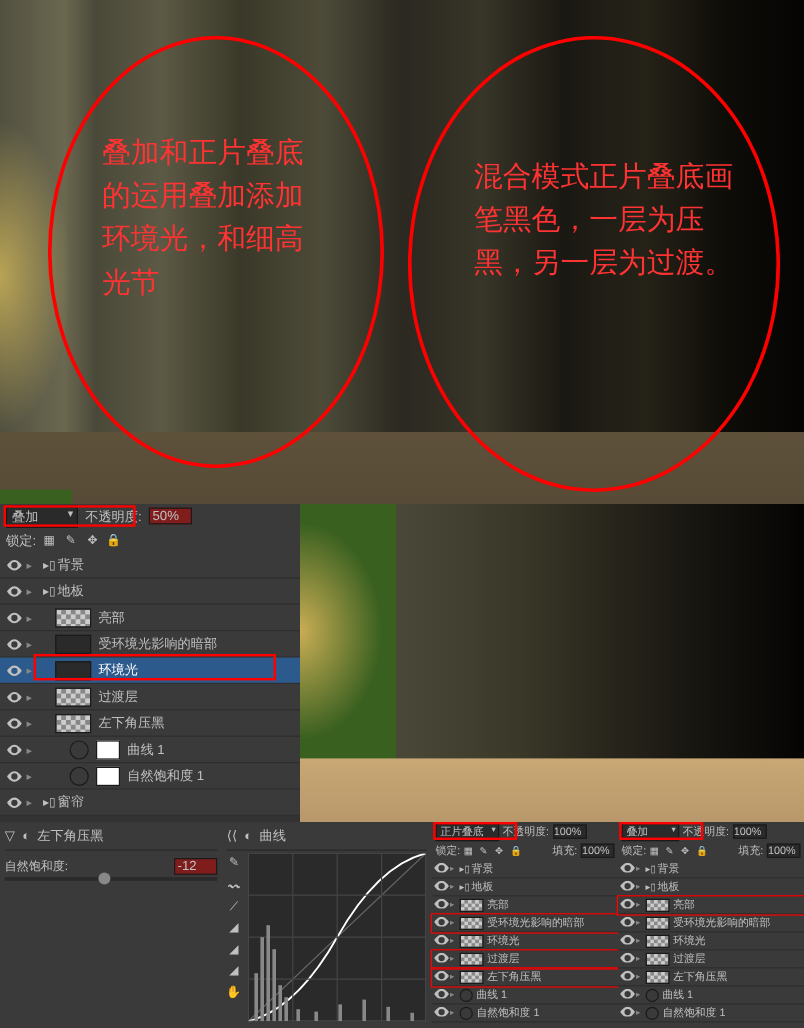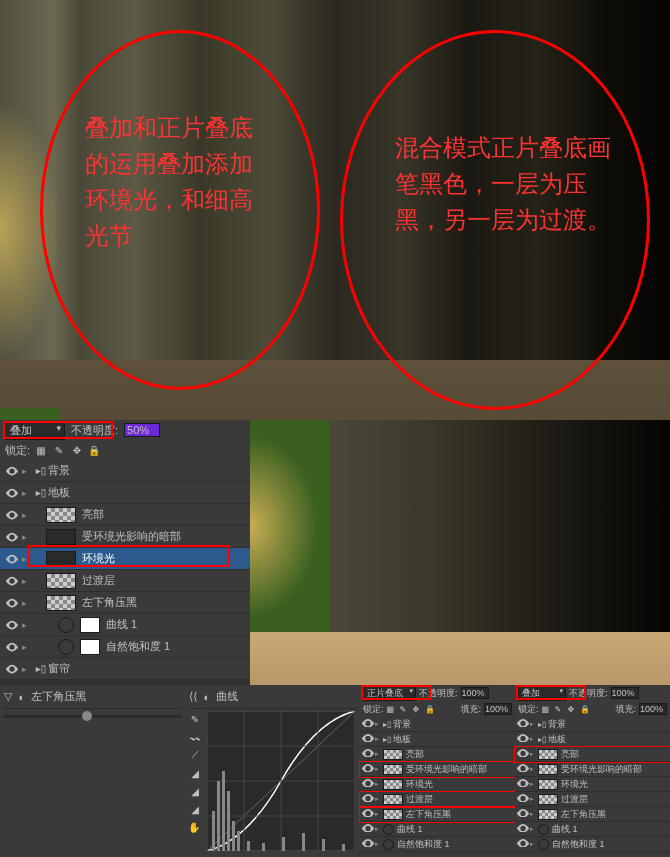--- a/index.html
+++ b/index.html
@@ -16,21 +16,21 @@
 .anno1 { left: 85px; top: 110px; width: 180px; }
 .anno2 { left: 395px; top: 130px; width: 230px; }
 .redbox { position: absolute; border: 2px solid #ff0000; }
 
 .panel-area { position: absolute; top: 420px; left: 0; width: 670px; height: 437px; background: #323232; }
 .blend-row { display: flex; align-items: center; height: 20px; padding: 2px 5px; background: #3a3a3a; font-size: 11px; gap: 6px; }
 .dropdown { background: #2a2a2a; border: 1px solid #1a1a1a; padding: 1px 16px 1px 4px; font-size: 11px; color: #c0c0c0; position: relative; min-width: 60px; }
 .dropdown::after { content: "▾"; position: absolute; right: 3px; top: 1px; font-size: 9px; }
 .lock-row { display: flex; align-items: center; height: 20px; padding: 2px 5px; background: #3a3a3a; font-size: 11px; gap: 4px; }
 .lock-icon { width: 14px; height: 14px; display: inline-flex; align-items: center; justify-content: center; font-size: 10px; }
-.input-sm { background: #6d28d9; border: 1px solid #1a1a1a; color: #c0c0c0; width: 36px; font-size: 11px; padding: 0 2px; }
+.input-sm { background: #7f1d1d; border: 1px solid #1a1a1a; color: #c0c0c0; width: 36px; font-size: 11px; padding: 0 2px; }
 
 .layers-list { background: #3a3a3a; }
 .layer-row { display: flex; align-items: center; height: 22px; border-bottom: 1px solid #2e2e2e; font-size: 11px; padding-left: 2px; }
 .layer-row.selected { background: #2d5a8c; color: #fff; }
 .eye { width: 20px; height: 22px; display: flex; align-items: center; justify-content: center; font-size: 12px; }
 .eye svg { width: 14px; height: 10px; }
 .disclosure { width: 12px; font-size: 9px; color: #888; }
 .thumb { width: 30px; height: 16px; background: #888; margin-right: 6px; border: 1px solid #1a1a1a; }
 .thumb.checker { background: repeating-conic-gradient(#888 0 25%, #ccc 0 50%) 0 0/8px 8px; }
 .thumb.dark { background: #2a2a2a; }
@@ -226,20 +226,24 @@
 
 <div class="bottom-panels">
 
   <div class="vibrance-panel">
     <div class="panel-header">
       <span>▽</span>
       <span>◐</span>
       <span>左下角压黑</span>
     </div>
     <div class="slider-row">
+      <div class="slider-label">
+        <span>自然饱和度:</span>
+        <input class="input-sm" value="-12" style="">
+      </div>
       <div class="slider-track">
           <div class="slider-thumb" style="left:44%"></div>
         </div>
     </div>
   </div>
 
   <div class="curves-panel">
     <div class="panel-header">
       <span>⟨⟨</span>
       <span>◐</span>

